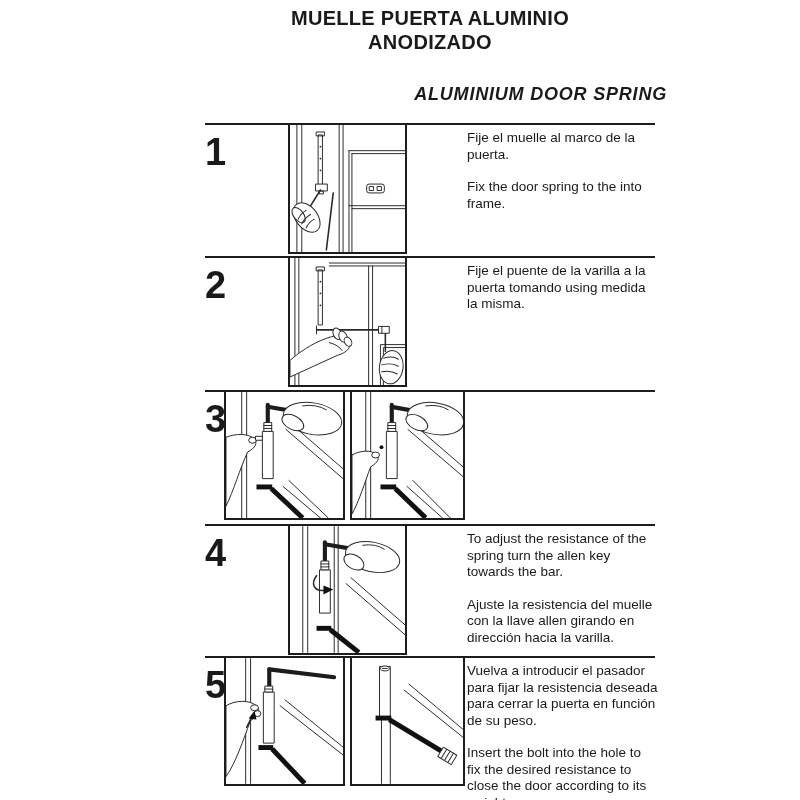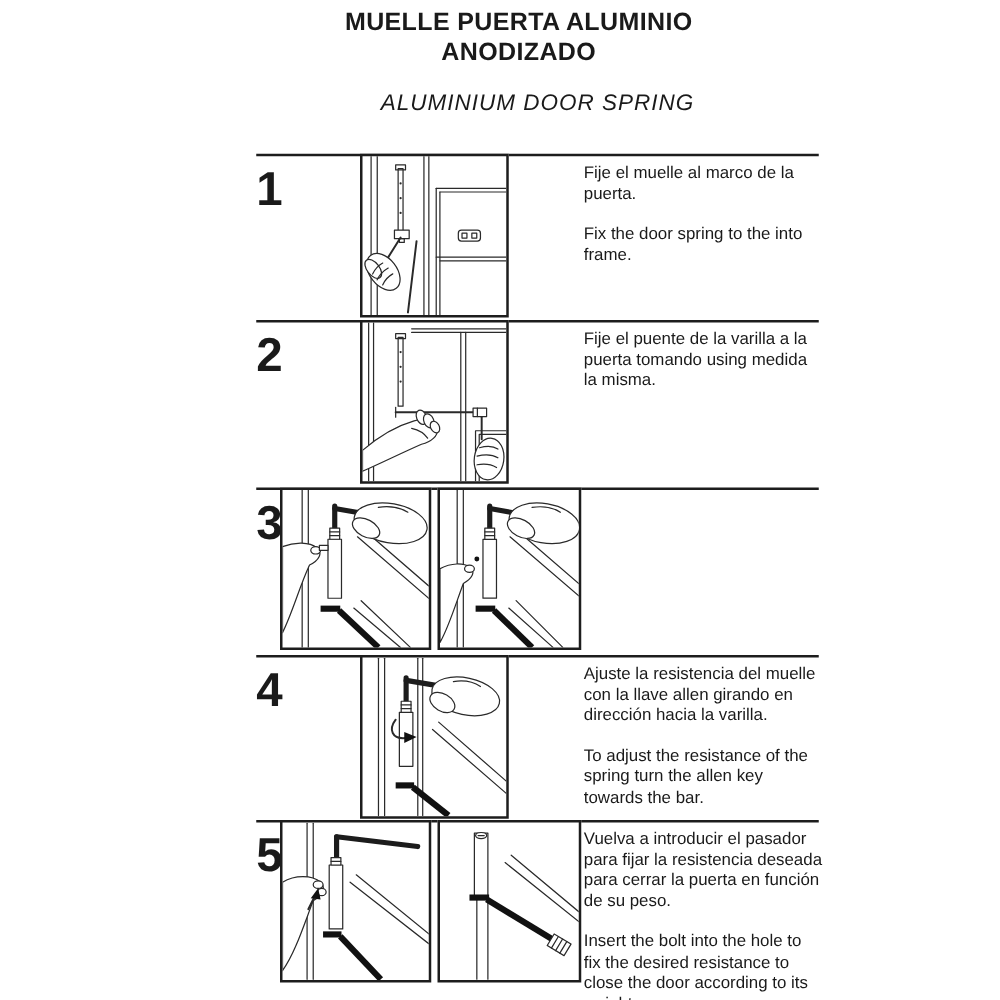--- a/index.html
+++ b/index.html
@@ -3,28 +3,28 @@
 <meta charset="utf-8">
 <style>
   html,body { margin:0; padding:0; background:#ffffff; }
   .page {
     position:relative; width:800px; height:800px; overflow:hidden;
     background:#ffffff; color:#1a1a1a;
     font-family:"Liberation Sans", sans-serif;
     -webkit-font-smoothing:antialiased;
   }
   .title {
-    position:absolute; top:6px; left:240px; width:350px;
+    position:absolute; top:6px; left:255px; width:350px;
     text-align:center; font-size:20px; font-weight:bold;
     line-height:24px; letter-spacing:0.3px; margin:0;
   }
   .subtitle {
     position:absolute; top:72px; left:205px; width:450px;
-    text-align:center; font-size:18px; font-weight:normal; font-style:italic;
-    letter-spacing:0.8px; margin:0;
+    text-align:right; font-size:18px; font-weight:bold; font-style:italic;
+    letter-spacing:0.8px; margin:12px;
   }
   .row {
     position:absolute; left:205px; width:450px;
     border-top:2px solid #1d1d1d;
   }
   .num {
     position:absolute; left:0; top:8px;
     font-size:38px; font-weight:bold; line-height:1;
   }
   .fig {
@@ -208,22 +208,22 @@
         <ellipse class="hand" cx="84" cy="31" rx="28" ry="15" transform="rotate(12 84 31)"></ellipse>
         <ellipse class="hand" cx="65" cy="36" rx="11" ry="7" transform="rotate(30 65 36)"></ellipse>
         <path class="ln" d="M74,19 q13,-2 22,4"></path>
         <path class="ln2" d="M27,50 C21,58 24,66 35,65"></path>
         <polygon class="blk" points="34,60 44,64 34,69"></polygon>
         <rect class="blk" x="27" y="101" width="15" height="5"></rect>
         <line class="thick" x1="41" y1="105" x2="70" y2="128"></line>
       </svg>
     </div>
     <div class="txt">
+      <p>To adjust the resistance of the spring turn the allen key towards the bar.</p>
       <p>Ajuste la resistencia del muelle con la llave allen girando en dirección hacia la varilla.</p>
-      <p>To adjust the resistance of the spring turn the allen key towards the bar.</p>
     </div>
   </section>
 
   <section class="row" style="top:656px;height:134px;">
     <div class="num">5</div>
     <div class="fig fig-a">
       <svg viewBox="0 0 119 127">
         <line class="ln" x1="20" y1="0" x2="20" y2="127"></line>
         <line class="ln" x1="25" y1="0" x2="25" y2="127"></line>
         <line class="ln" x1="60" y1="42" x2="119" y2="90"></line>

